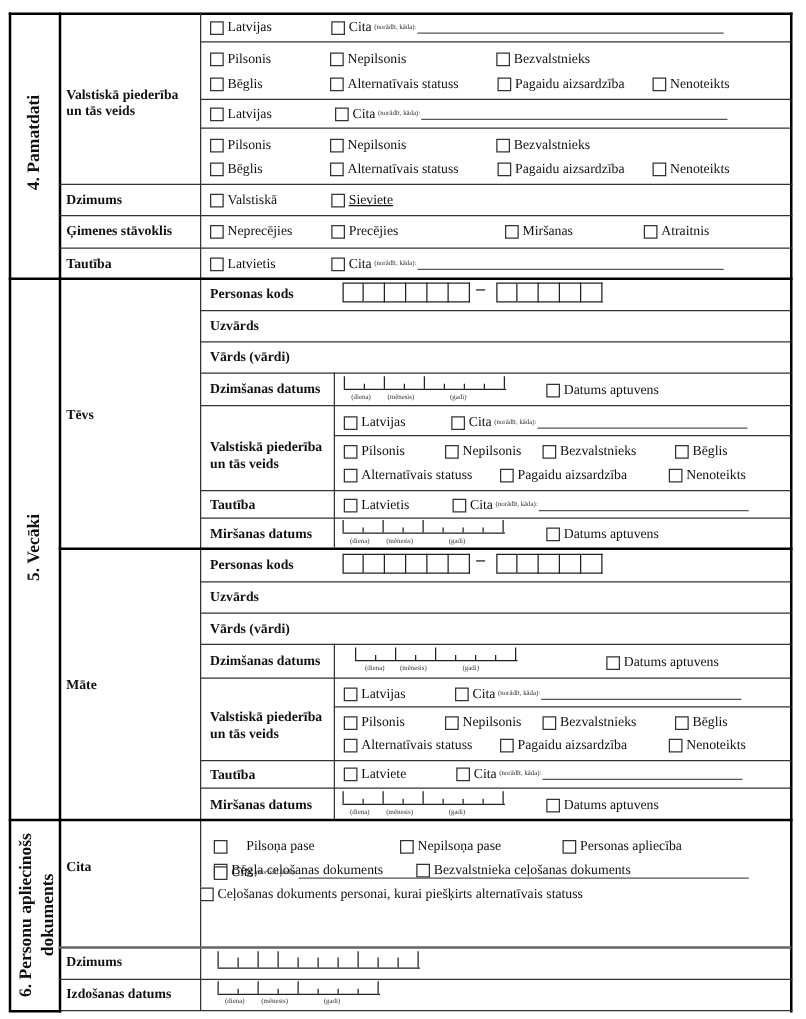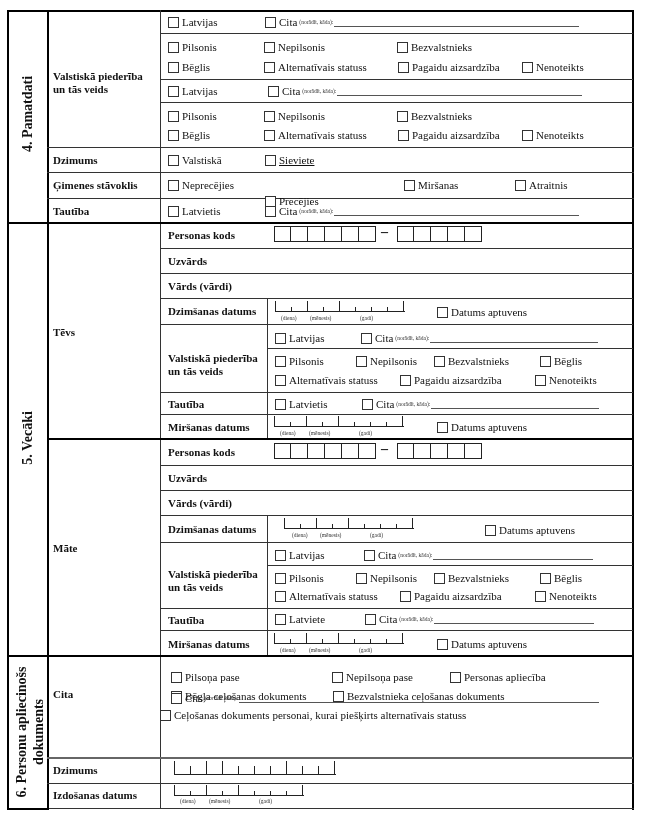--- a/index.html
+++ b/index.html
@@ -141,21 +141,21 @@
 <div class="opt" style="left:265px;top:154px;text-decoration:underline;">
     <span class="cb"></span>
     <span>Sieviete</span>
   </div>
 
 <div class="lbl" style="left:53px;top:179px;">Ģimenes stāvoklis</div>
 <div class="opt" style="left:168px;top:179px;">
     <span class="cb"></span>
     <span>Neprecējies</span>
   </div>
-<div class="opt" style="left:265px;top:195px;justify-content:flex-end;">
+<div class="opt" style="left:265px;top:179px;justify-content:flex-end;">
     <span class="cb"></span>
     <span>Precējies</span>
   </div>
 <div class="opt" style="left:404px;top:179px;">
     <span class="cb"></span>
     <span>Miršanas</span>
   </div>
 <div class="opt" style="left:515px;top:179px;">
     <span class="cb"></span>
     <span>Atraitnis</span>
@@ -425,25 +425,25 @@
 
 <div class="sec" style="left:-45px;top:715px;width:150px;line-height:17px;">
   <span>6. Personu apliecinošs</span><br><span>dokuments</span>
 </div>
 
 <div class="hl" style="left:160px;top:757px;width:473px;border-top:2px solid #666;"></div>
 <div class="hl" style="left:47px;top:757px;width:113px;border-top:2px solid #666;"></div>
 <div class="hl" style="left:47px;top:783px;width:587px;"></div>
 
 <div class="lbl" style="left:53px;top:688px;">Cita</div>
-<div class="opt" style="left:171px;top:671px;">
+<div class="opt" style="left:171px;top:671px;gap:12px;">
     <span class="cb"></span>
     <span>Pilsoņa pase</span>
   </div>
-<div class="opt" style="left:332px;top:671px;justify-content:center;">
+<div class="opt" style="left:320px;top:671px;justify-content:center;">
     <span class="cb"></span>
     <span>Nepilsoņa pase</span>
   </div>
 <div class="opt" style="left:450px;top:671px;">
     <span class="cb"></span>
     <span>Personas apliecība</span>
   </div>
 <div class="opt" style="left:171px;top:690px;">
     <span class="cb"></span>
     <span>Bēgļa ceļošanas dokuments</span>

